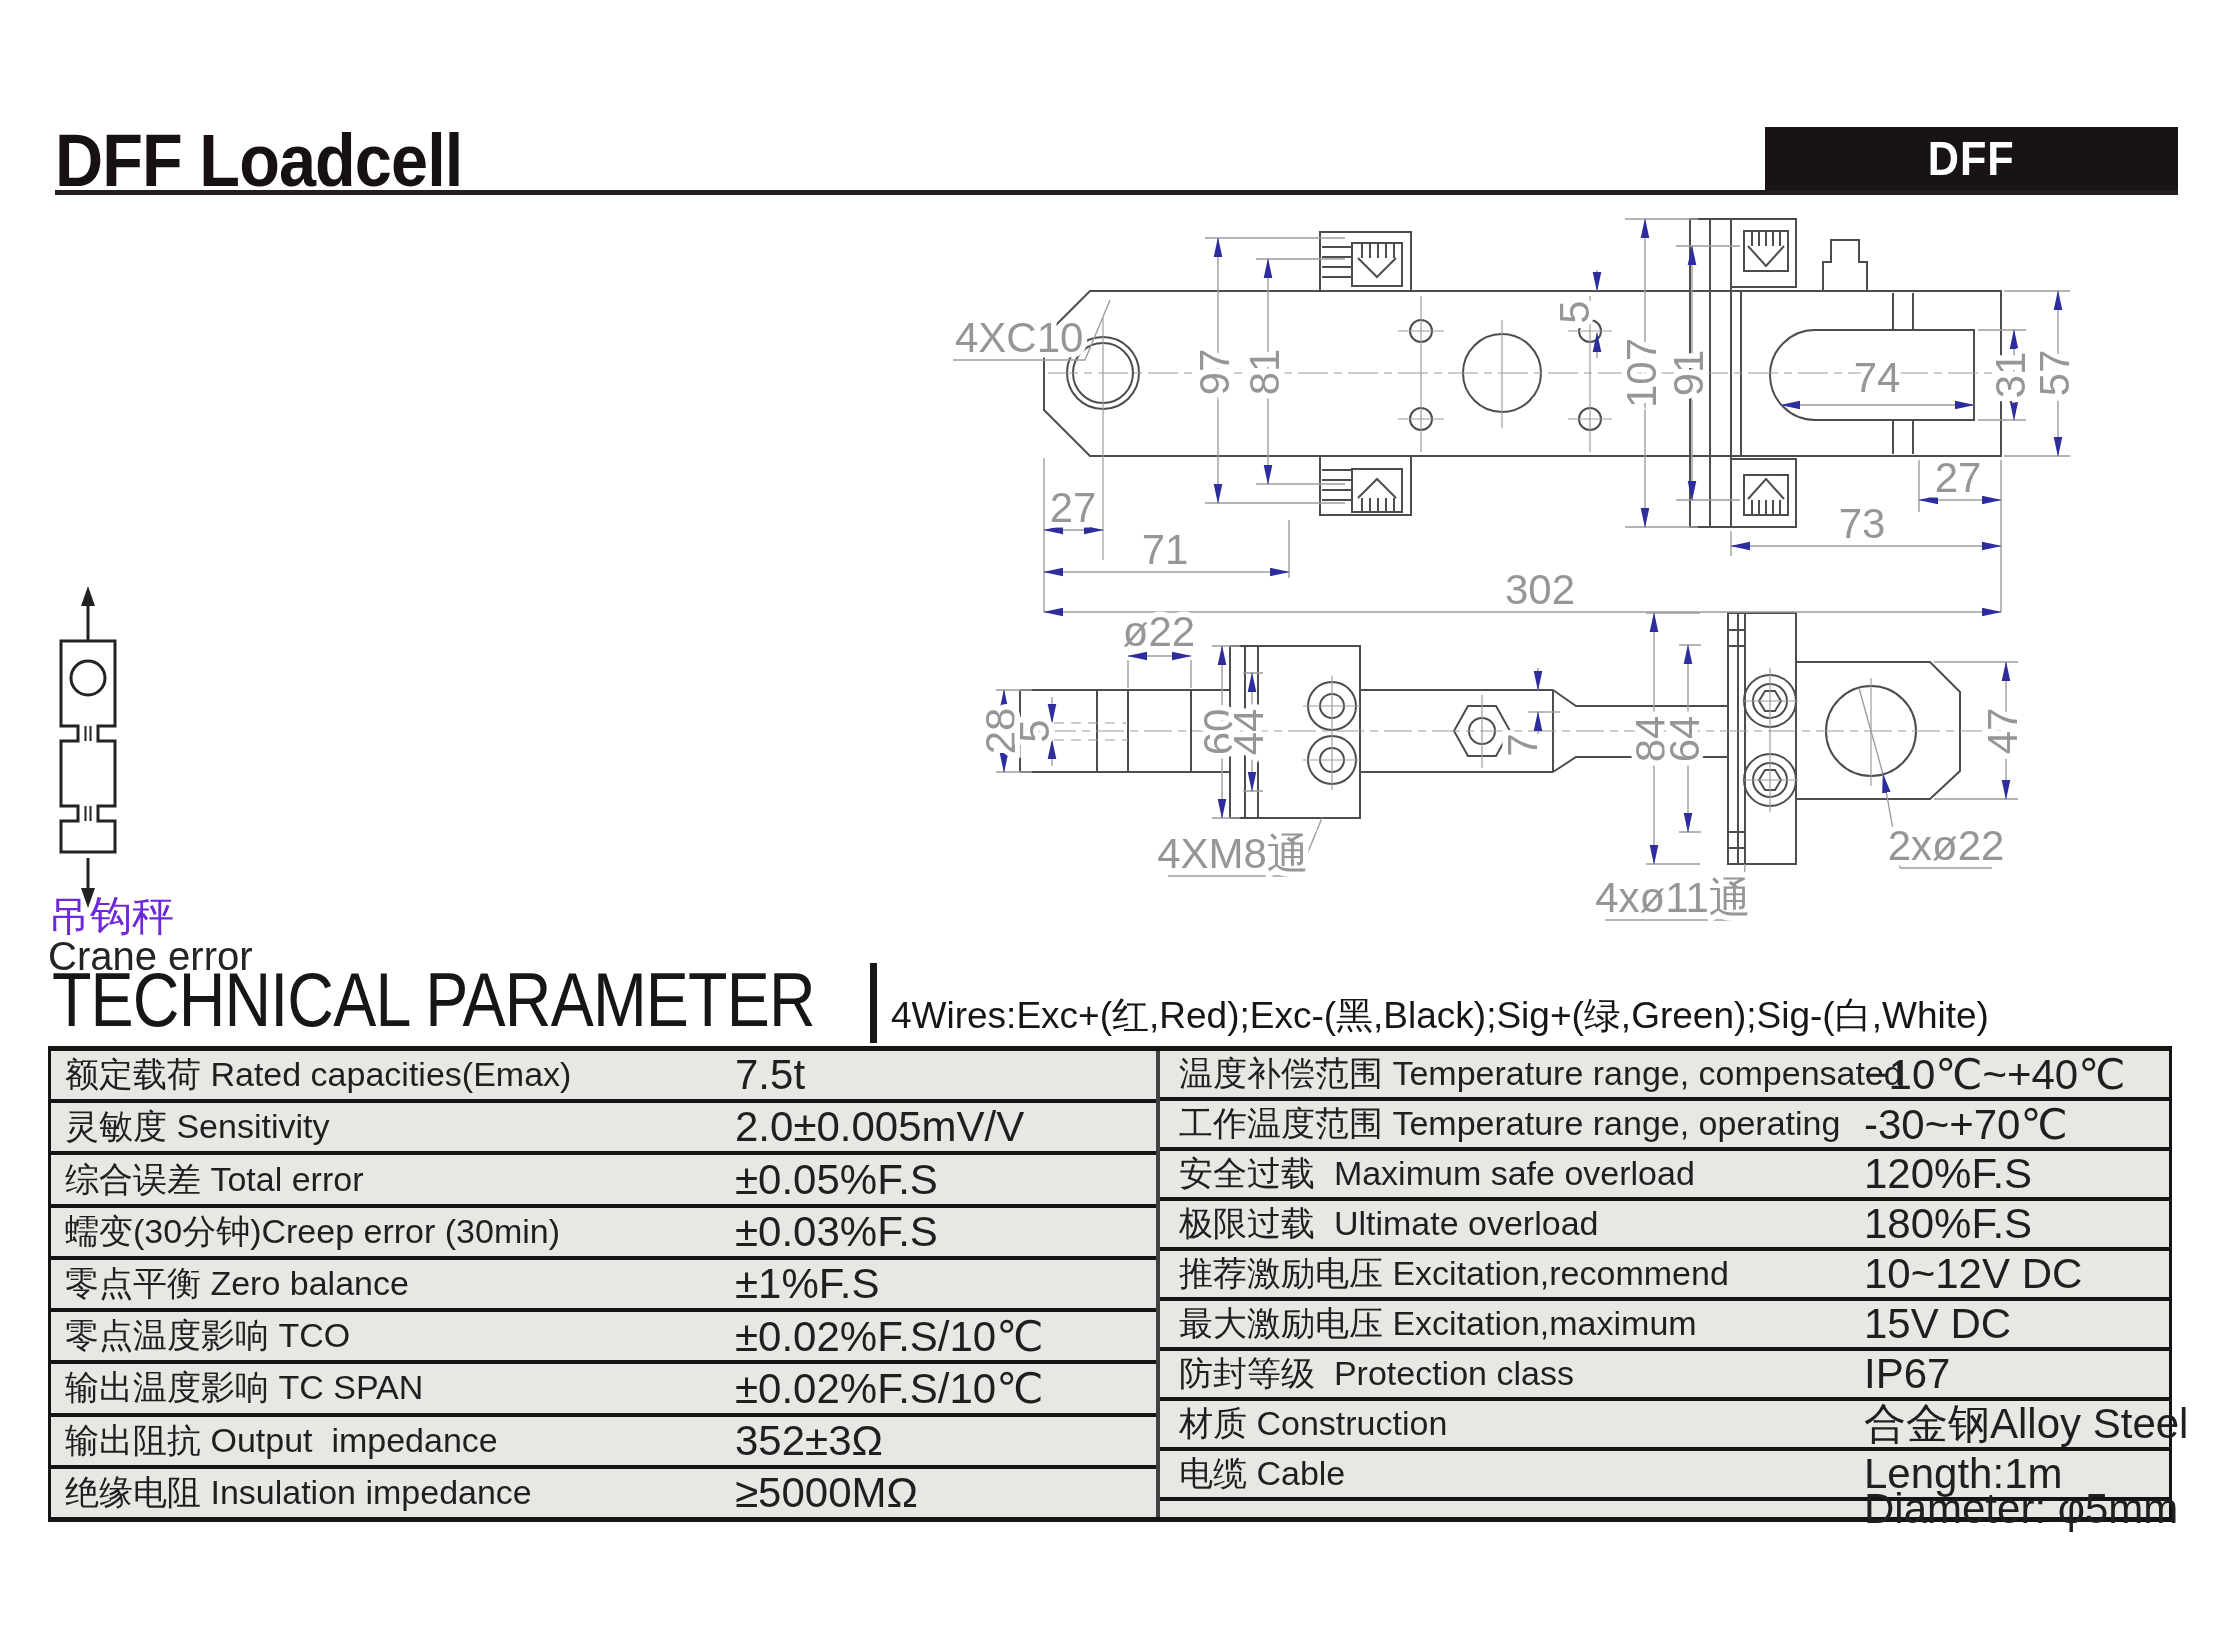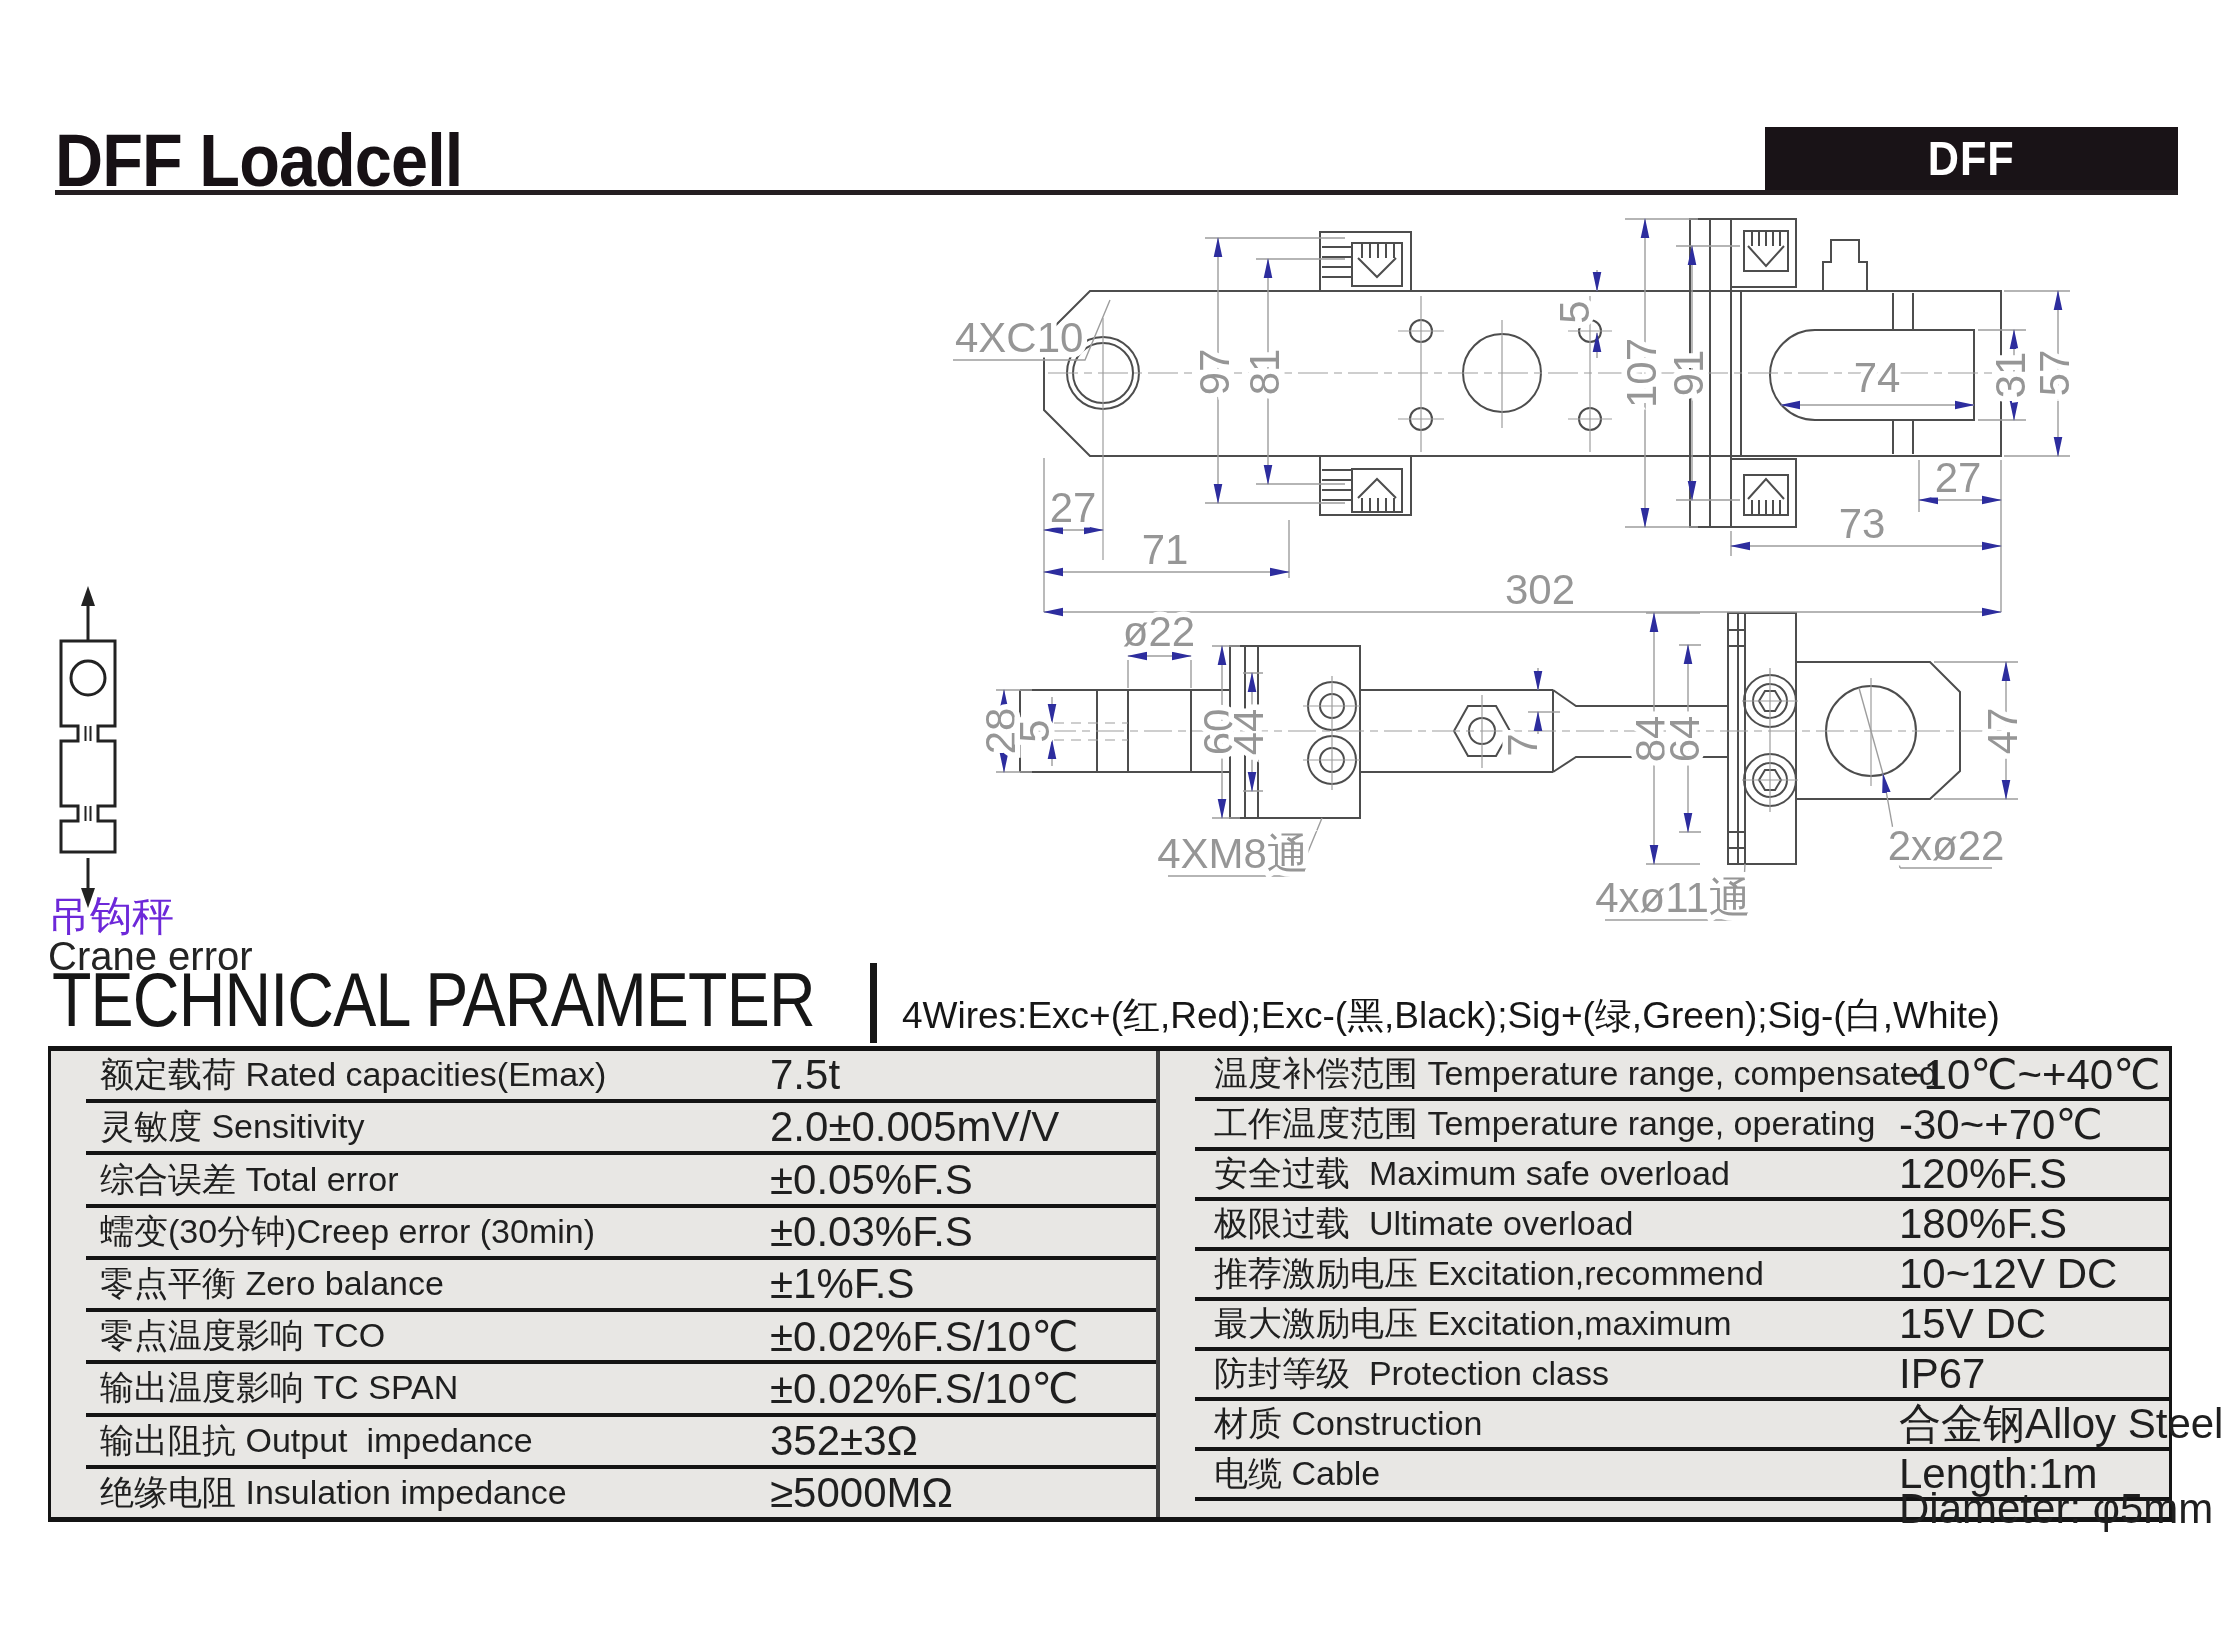--- a/index.html
+++ b/index.html
@@ -14,29 +14,29 @@
   .title-rule{position:absolute;left:55px;top:190px;width:2123px;height:5px;background:#241e21;}
   
   .crane-cn{position:absolute;left:48px;top:888px;font-size:42px;color:#6d28d9;}
   .crane-en{position:absolute;left:48px;top:934px;font-size:40px;color:#242424;}
   
   .tech{position:absolute;left:52px;top:956px;display:flex;align-items:flex-end;}
   .tech-head{width:812px;overflow:visible;white-space:nowrap;}
   .tech-head span{display:inline-block;font-size:76px;font-weight:400;color:#161616;
                   transform:scaleX(0.85);transform-origin:left bottom;letter-spacing:-1px;}
   .tech-bar{width:7px;height:80px;background:#161616;margin-left:6px;}
-  .tech-note{font-size:37px;color:#161616;margin-left:25px;padding-bottom:2px;white-space:nowrap;}
+  .tech-note{font-size:37px;color:#161616;margin-left:14px;padding-bottom:2px;white-space:nowrap;}
   
   .spec-table{position:absolute;left:48px;top:1046px;width:2124px;height:476px;box-sizing:border-box;
               background:#e8e7e4;border:3px solid #141414;border-top-width:5px;border-bottom-width:5px;
               display:flex;}
   .half{display:flex;flex-direction:column;box-sizing:border-box;}
   .half-left{width:1105px;}
   .half-right{flex:1;border-left:4px solid #404040;}
-  .trow{flex:1;position:relative;border-bottom:4px solid #141414;display:flex;align-items:center;overflow:visible;margin-left:35px;}
+  .trow{flex:1;position:relative;border-bottom:4px solid #141414;display:flex;align-items:center;overflow:visible;}
   .trow:last-child{border-bottom:none;}
   .tlabel{padding-left:14px;font-size:34px;white-space:pre;}
   .half-right .tlabel{padding-left:19px;}
   .tvalue{position:absolute;font-size:42px;white-space:pre;}
   .half-left .tvalue{left:684px;}
   .half-right .tvalue{left:704px;text-align:right;}
   
   .oline{stroke:#4d4d4d;stroke-width:2;fill:none;}
   .cline{stroke:#9d9d9d;stroke-width:1.2;fill:none;}
   .dline{stroke:#9d9d9d;stroke-width:1.4;fill:none;}

